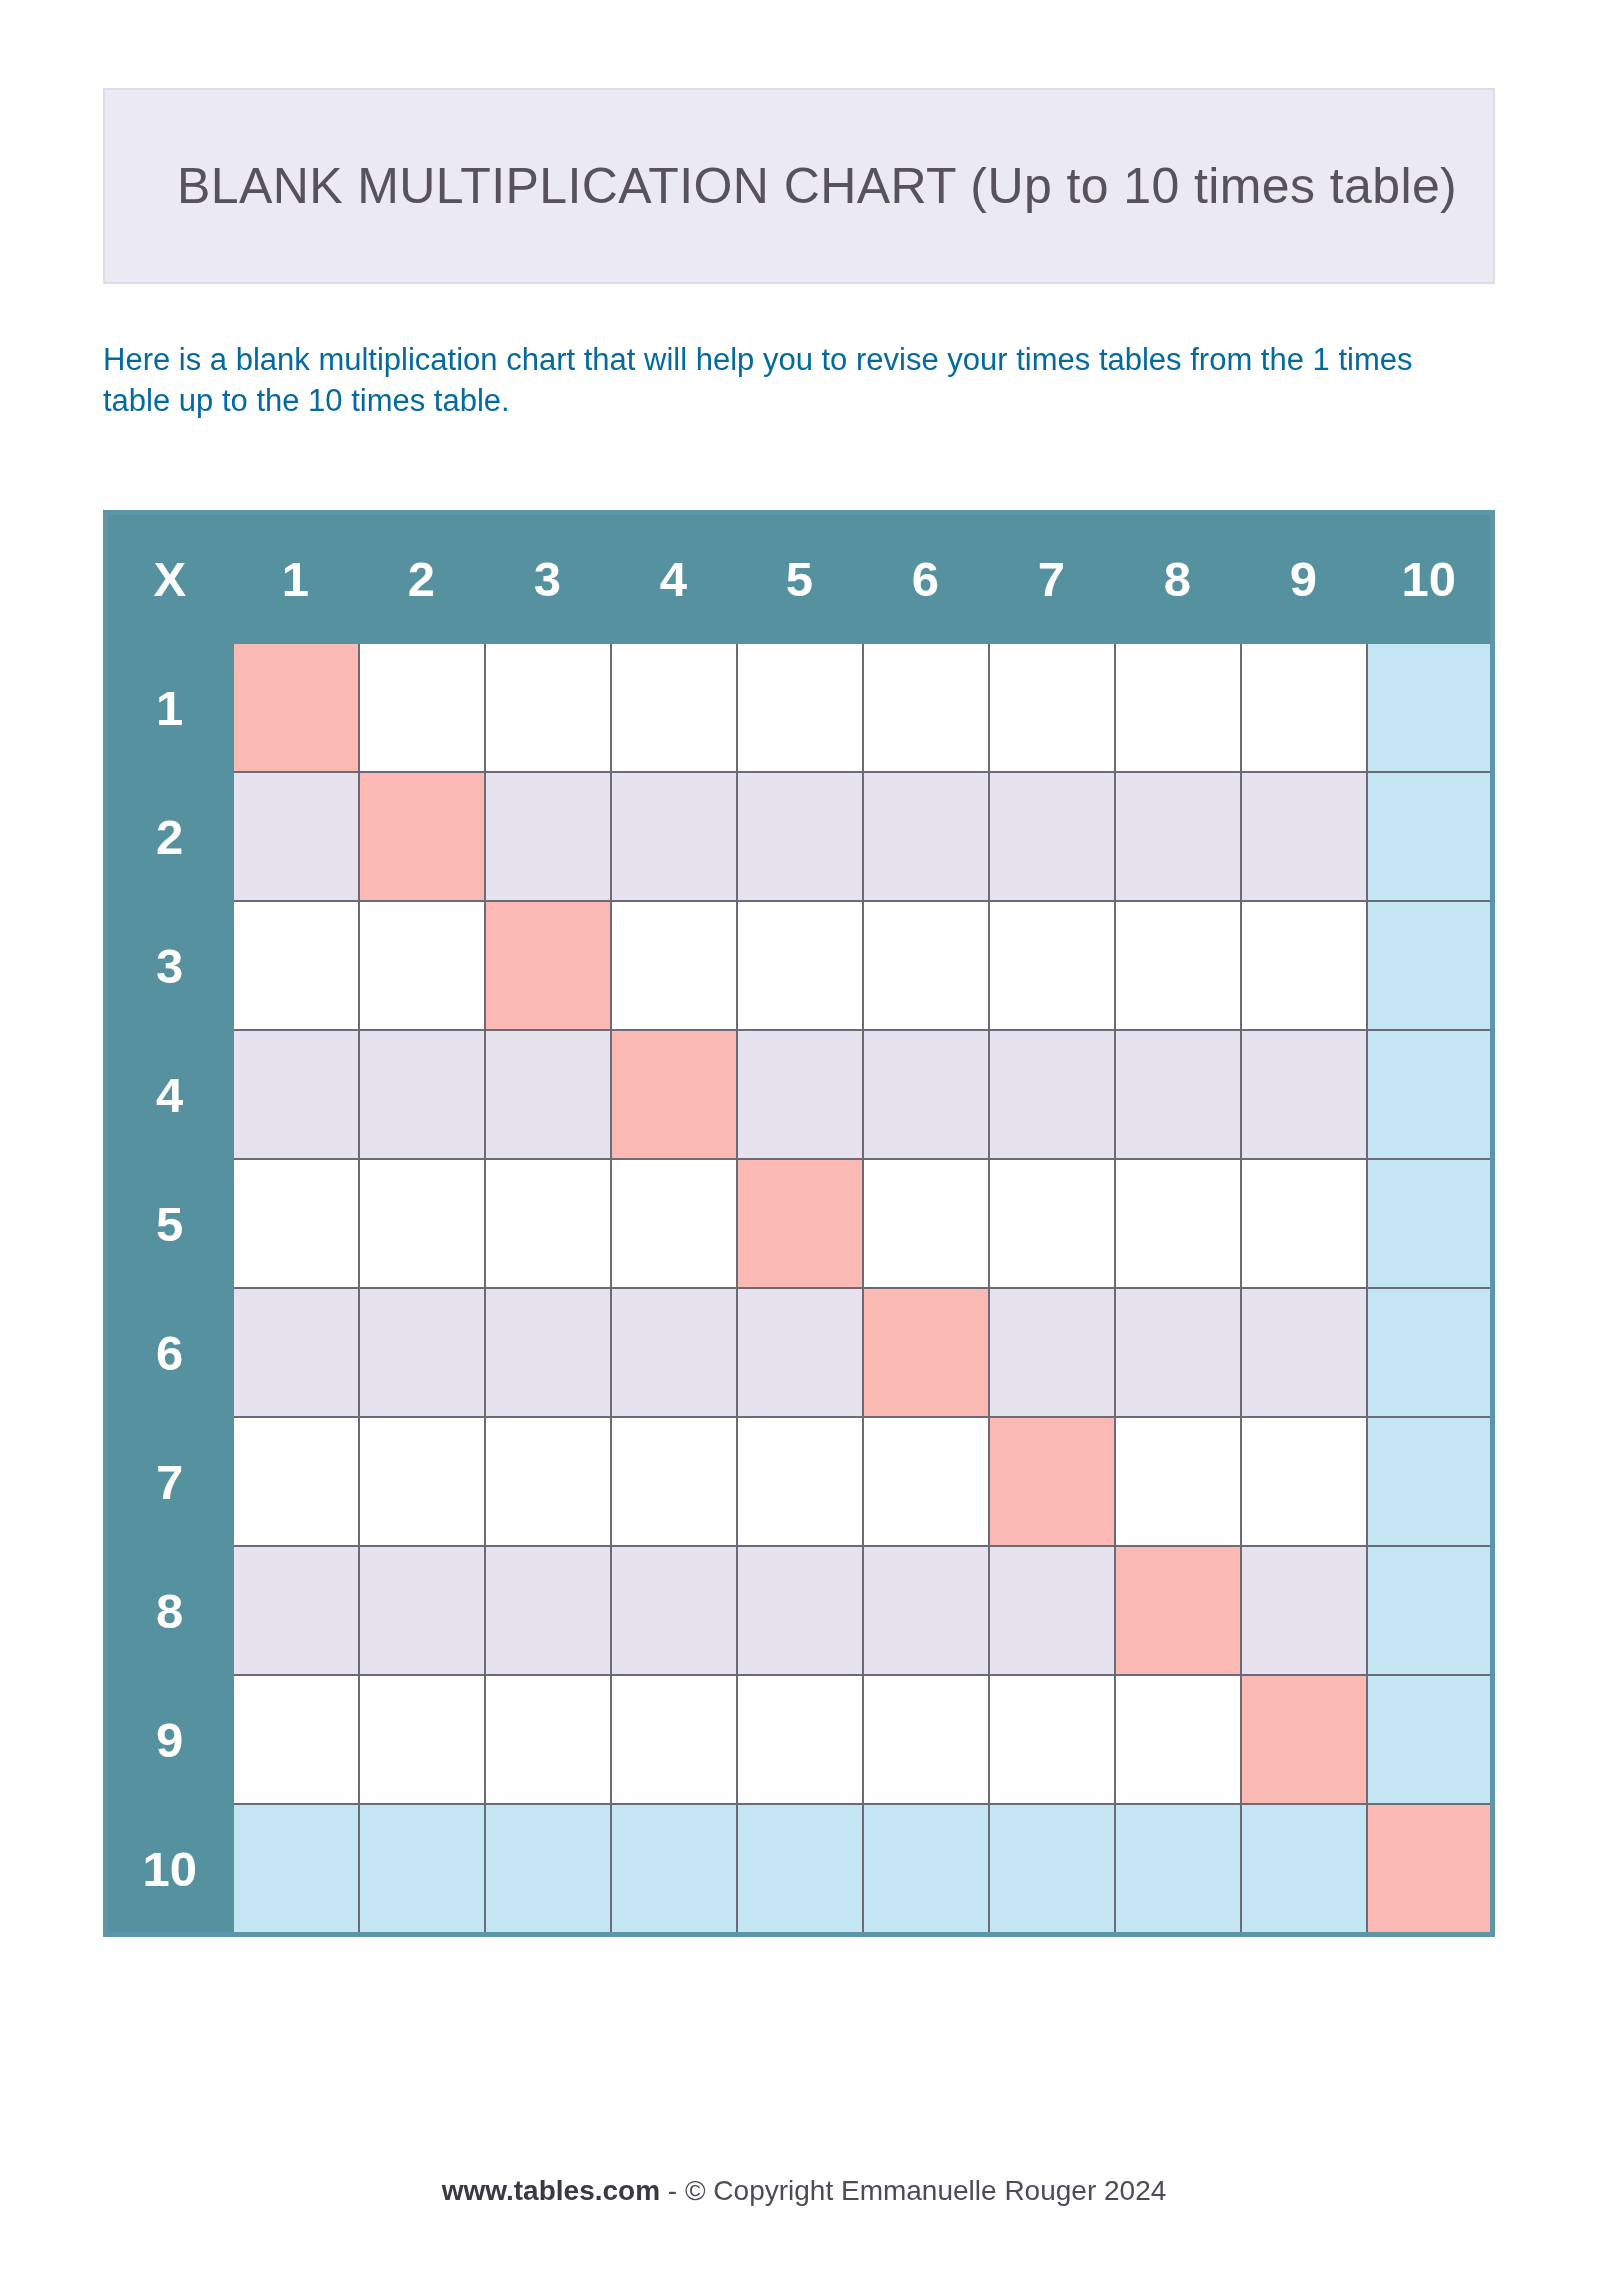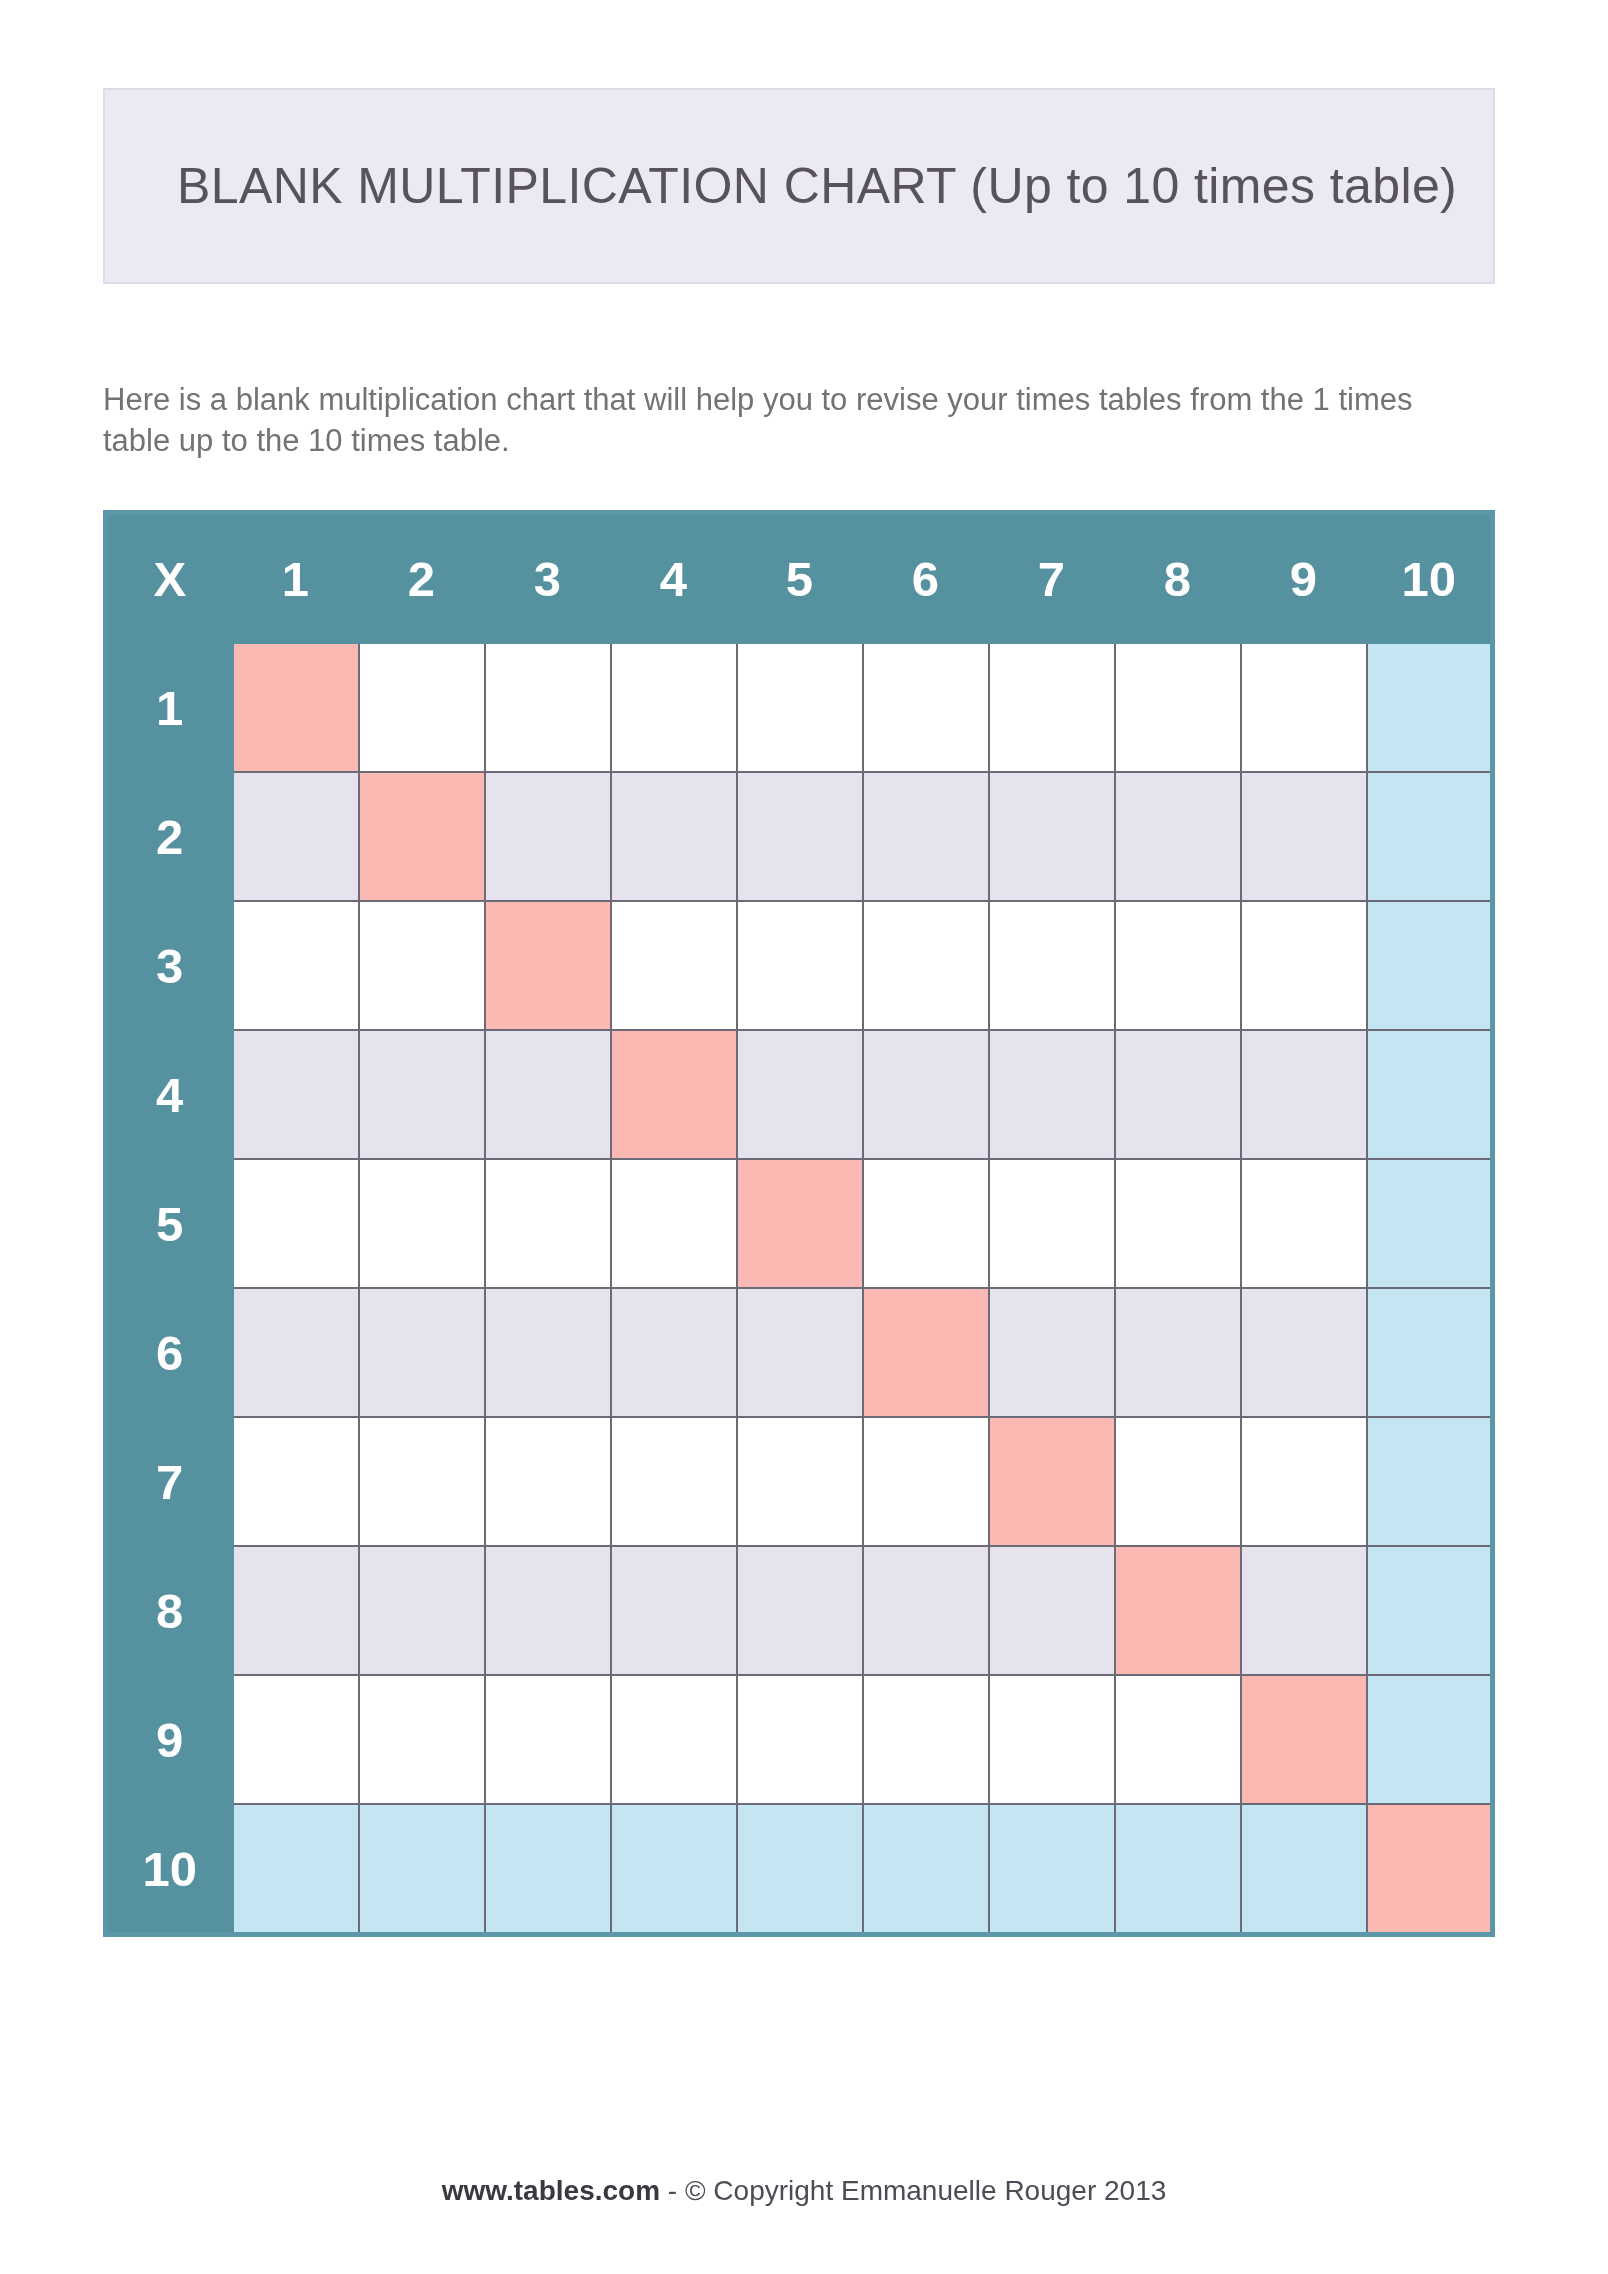--- a/index.html
+++ b/index.html
@@ -44,22 +44,21 @@
     font-family: "Liberation Sans", sans-serif;
   }
   
   .intro {
     position: absolute;
     left: 103px;
     top: 340px;
     width: 1345px;
     font-size: 31px;
     line-height: 1.32;
-    color: #737373;
-    margin-top: 40px;
+    color: #0369a1;
   }
   
   .chart-wrap {
     position: absolute;
     left: 103px;
     top: 510px;
     width: 1392px;
   }
   table.mult {
     border-collapse: collapse;
@@ -281,16 +280,16 @@
             <td class="cell-blue"></td>
             <td class="cell-blue"></td>
             <td class="cell-blue"></td>
             <td class="cell-pink"></td>
           </tr>
         </tbody>
     </table>
   </div>
 
   <div class="footer">
-    <span class="site">www.tables.com</span><span class="rest"> - © Copyright Emmanuelle Rouger 2013</span>
+    <span class="site">www.tables.com</span><span class="rest"> - © Copyright Emmanuelle Rouger 2024</span>
   </div>
 
 </div>
 
 </body></html>

